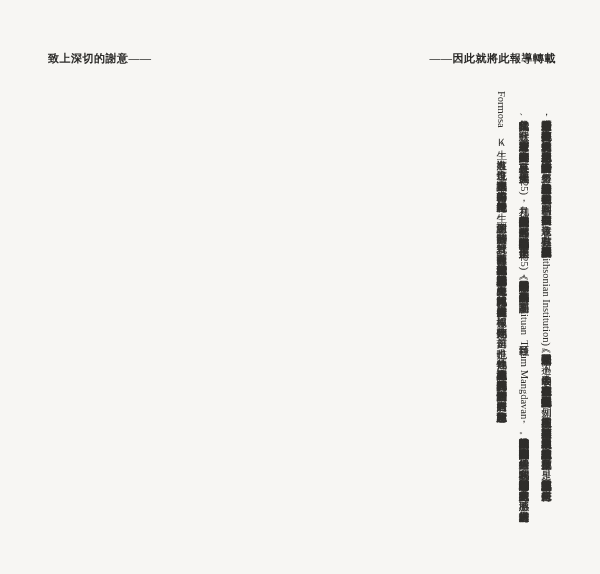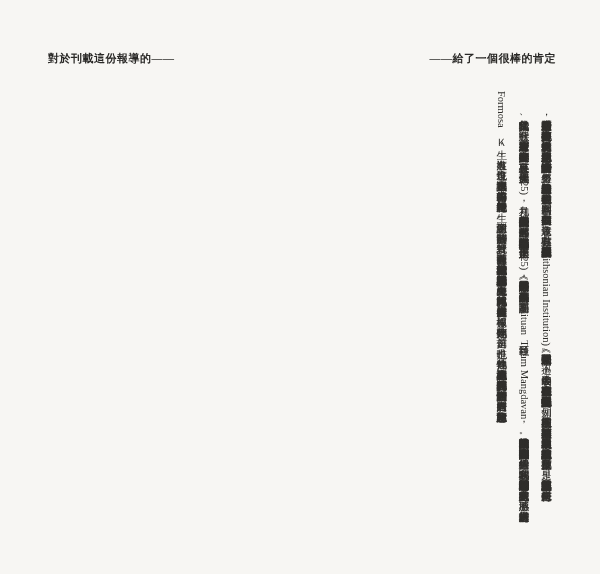--- a/index.html
+++ b/index.html
@@ -47,20 +47,20 @@
     margin: 0;
     padding: 0;
     text-indent: 2em;
   }
 </style>
 </head>
 <body>
 
 <div class="page">
   <div class="running-head">
-    <span>對於刊載這份報導的——</span>
-    <span>——給了一個很棒的肯定</span>
+    <span>致上深切的謝意——</span>
+    <span>——因此就將此報導轉載</span>
   </div>
   <div class="body-text">
       <p>臺灣的蕃人至今依然過著原始生活，從社會史經濟史等其他人種學各方面觀察，提供非常有意思的研究資料。總督府很早就注意到此問題，設置了臺灣臨時臺灣舊慣調查會，經多年努力，約已出版十數冊龐大的調查報告書。我也收到了各冊的贈書，同霑學習利益。亦對其學問的高度價值，表達敬意。其中有數點，認為足與美國華盛頓史密森尼學術研究所 (Smithsonian Institution)《亞米利加人種學局年報》相互比較。不過，迄今的發表中，並未明確表示他們蕃人究竟是否有圖文字一事。尤其是這些報告書中也不是說完全沒有採集到圖文字之物件。例如，在蕃人家屋的門板或柱子、壁板等處雕刻著種種的象形圖樣，或可視為是圖騰的人形或動物模樣，或是家具或器物上雕刻的物象或設計等，種類及數量都很多。可是，必須坦言足以和前述亞米利加印甸族的〈冬紀〉等各種圖文字比照的資料，目前尚未有任何紀錄。</p>
       <p>然我從其文化階段、社會狀態、還有人智程度等層面來思考，推測那又會是什麼樣的圖文字，甚至一直疑惑著。偶然於大正十四年 (1925) 九月初，好像是我們長崎高商畢業而正居於臺灣的Ｋ君寄來的郵件裡面，發現一份從報紙剪下來讓人感到很有興趣的圖文字紀錄報導。那正是大正十四年 (1925) 八月二十五日在《臺灣日日新聞》中的報導，以「由蕃人創作的祭事曆」為題，說明新高郡 Qanituan 社頭目 Talum Mangdavan，將年度的歲時祭儀以圖文字雕刻於木板上。這件事正和我腦海中多年「臺灣蕃人應該有圖文字吧」的推測，給了一個很棒的肯定。我感到非常開心。對於刊載這份報導的《臺灣日日新聞》的編輯對學術的關心，還有寄送此剪報給我的人，不勝感激。為何寄送者只於信封上標示 Formosa Ｋ生，沒有姓名，也沒有住址，讓我連謝卡都無法寄送，今藉由本書的編輯，特地在此對臺灣日日報及Ｋ生，致上深切的謝意。關於臺灣的蕃族，就對其經濟、社會等各種方面狀況，我很早就希望有朝一日能出差到當地進行調查。並藉此機會詳細調查這些圖文字的狀況。至今尚未有此機會。因此就將此報導轉載，更期待日後有新的研究進展。根據報導，判定此種類物件，是首例，也是唯一，無其他物件。我的推測認為應該不是這樣。若再深入調查或許會有其他的物件。對於舊慣調查會的相關人士，還有廣大的同好者，懇請對此方面能多加注意。</p>
     </div>
 </div>
 
 </body></html>

